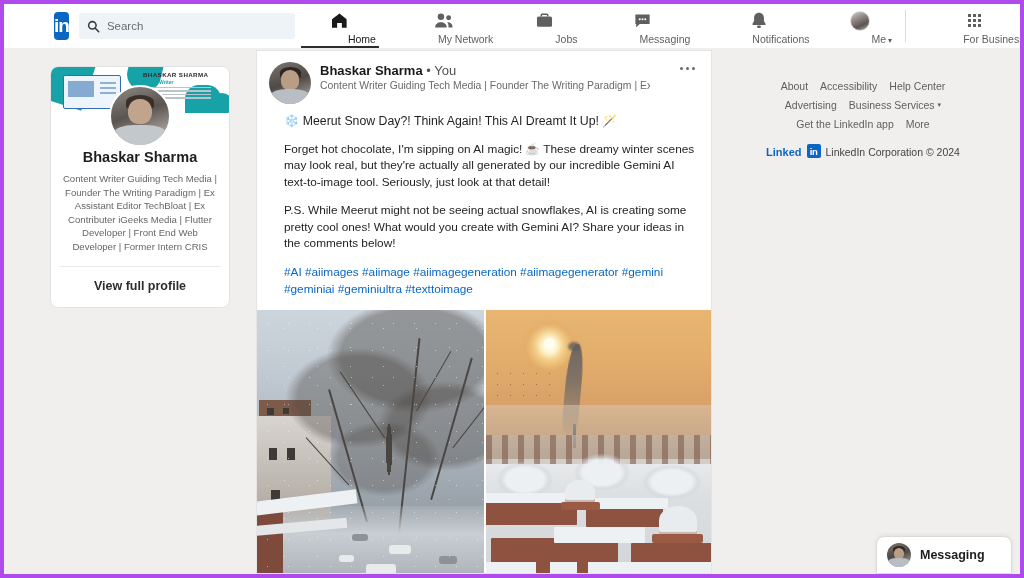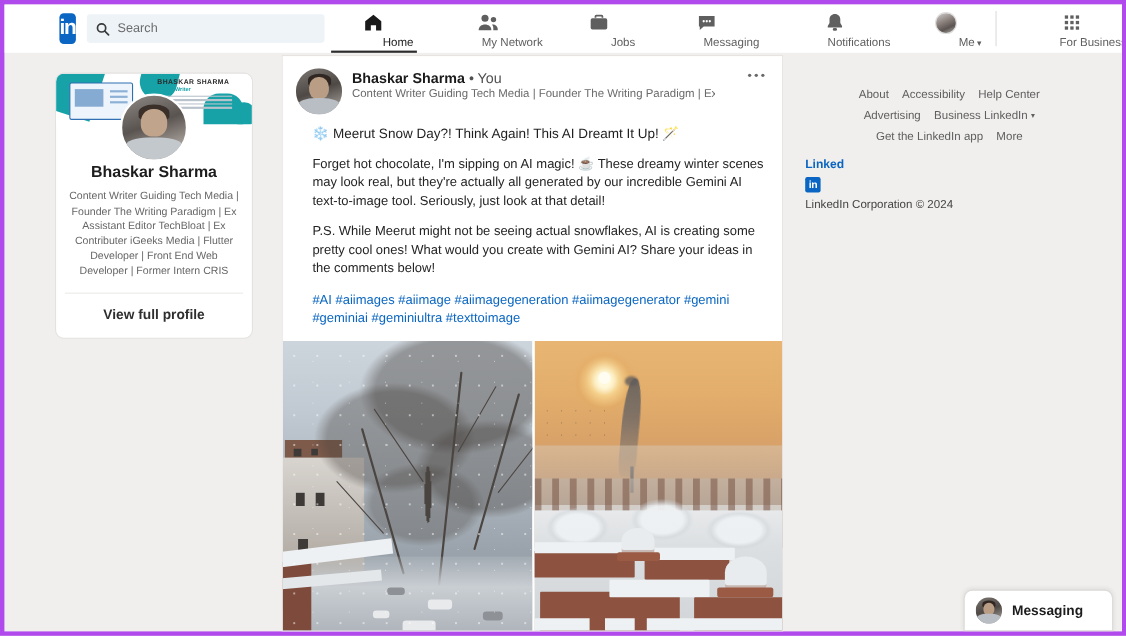--- a/index.html
+++ b/index.html
@@ -397,22 +397,22 @@
     display: flex; justify-content: center; flex-wrap: wrap;
     gap: 12px; margin-bottom: 7px; align-items: center;
   }
   .ff-link {
     font-size: 10.5px; color: #5f5f5f; cursor: pointer;
     display: inline-flex; align-items: center; gap: 3px;
     white-space: nowrap;
   }
   .ff-caret { font-size: 7px; color: #5f5f5f; }
   .ff-brand {
-    display: flex; align-items: flex-start; justify-content: center;
-    gap: 5px; margin-top: 14px; flex-direction: column;
+    display: flex; align-items: flex-end; justify-content: center;
+    gap: 5px; margin-top: 14px;
   }
   .ff-logo-txt { font-size: 11px; font-weight: bold; color: #0a66c2; }
   .ff-logo-box {
     width: 14px; height: 14px; background: #0a66c2; border-radius: 2px;
     color: #fff; font-size: 9.5px; font-weight: bold;
     display: flex; align-items: center; justify-content: center;
     letter-spacing: -.5px;
   }
   .ff-copy { font-size: 10.5px; color: #444; }
 
@@ -683,21 +683,21 @@
 
   <div class="rfooter">
     <div class="ff-row">
       <span class="ff-link">About</span>
       <span class="ff-link">Accessibility</span>
       <span class="ff-link">Help Center</span>
     </div>
     <div class="ff-row">
       <span class="ff-link">Advertising</span>
       <span class="ff-link">
-        <span>Business LinkedIn</span>
+        <span>Business Services</span>
         <span class="ff-caret">▾</span>
       </span>
     </div>
     <div class="ff-row">
       <span class="ff-link">Get the LinkedIn app</span>
       <span class="ff-link">More</span>
     </div>
     <div class="ff-brand">
       <span class="ff-logo-txt">Linked</span>
       <span class="ff-logo-box">in</span>

